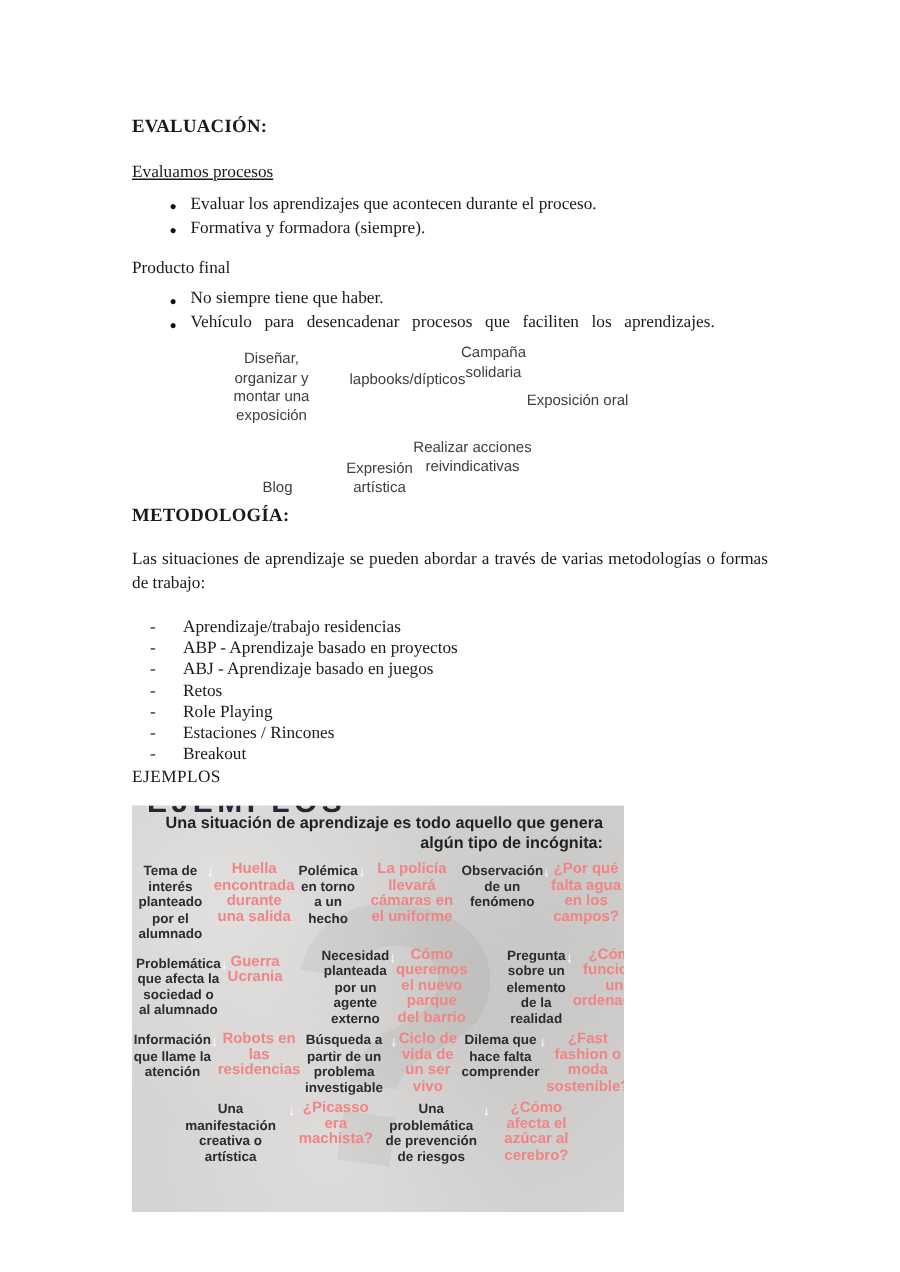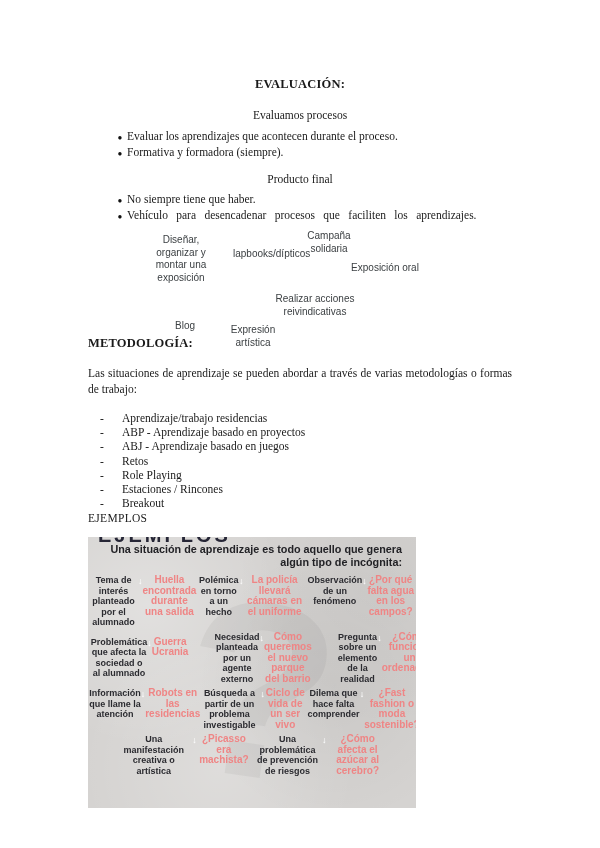--- a/index.html
+++ b/index.html
@@ -4,41 +4,41 @@
 <style>
   * { margin: 0; padding: 0; box-sizing: border-box; }
   html, body { width: 600px; height: 848px; background: #ffffff; overflow: hidden; }
   body { position: relative; font-family: "Liberation Serif", serif; color: #1a1a1a; }
 
   
   .doc-block { position: absolute; left: 88px; width: 424px; }
   .h-bold { font-family: "Liberation Serif", serif; font-weight: bold; font-size: 12.5px; letter-spacing: 0.2px; }
   .body-line { font-size: 11.5px; line-height: 14px; }
 
-  #sec-evaluacion { top: 77px; text-align: center; }
+  #sec-evaluacion { top: 77px; }
   #sec-evaluacion .h-bold { margin-bottom: 16px; }
-  #sec-evaluacion .intro { margin-bottom: 7px; }
+  #sec-evaluacion .intro { margin-bottom: 7px; text-decoration: underline; }
 
   ul.dotlist { list-style: none; }
   ul.dotlist li { display: flex; font-size: 11.5px; line-height: 14px; padding-left: 25px; }
   ul.dotlist .blt { font-size: 8px; width: 14px; flex: 0 0 14px; padding-top: 2px; color: #111; }
   li.justified span.txt { word-spacing: 5.5px; }
 
   .producto-title { margin-top: 11px; margin-bottom: 6px; }
 
   
   .mm-item { position: absolute; font-family: "Liberation Sans", sans-serif; font-size: 10px;
              line-height: 12.5px; color: #3c4043; text-align: center; font-weight: 500; margin-top: 23px; }
   #mm-disenar   { left: 141px; top: 211px; width: 80px; }
   #mm-lapbooks  { left: 233px; top: 225px; width: 56px; }
   #mm-campana   { left: 299px; top: 207px; width: 60px; }
   #mm-exposicion-oral { left: 333px; top: 239px; width: 104px; white-space: nowrap; }
   #mm-realizar  { left: 268px; top: 270px; width: 94px; }
   #mm-blog      { left: 168px; top: 297px; width: 34px; white-space: nowrap; text-align: center; }
-  #mm-expresion { left: 222px; top: 301px; width: 62px; }
+  #mm-expresion { left: 222px; top: 284px; width: 62px; }
 
   #sec-metodologia { top: 336px; }
   #sec-metodologia .h-bold { margin-bottom: 15px; }
   #sec-metodologia .para { font-size: 11.5px; line-height: 15.5px; text-align: justify; margin-bottom: 14px; }
 
   ul.dashlist { list-style: none; margin-top: 2px; }
   ul.dashlist li { display: flex; font-size: 11.5px; line-height: 14.2px; padding-left: 12px; }
   ul.dashlist .dash { width: 22px; flex: 0 0 22px; }
 
   #ejemplos-heading { top: 512px; font-size: 11.5px; letter-spacing: 0.3px; }

